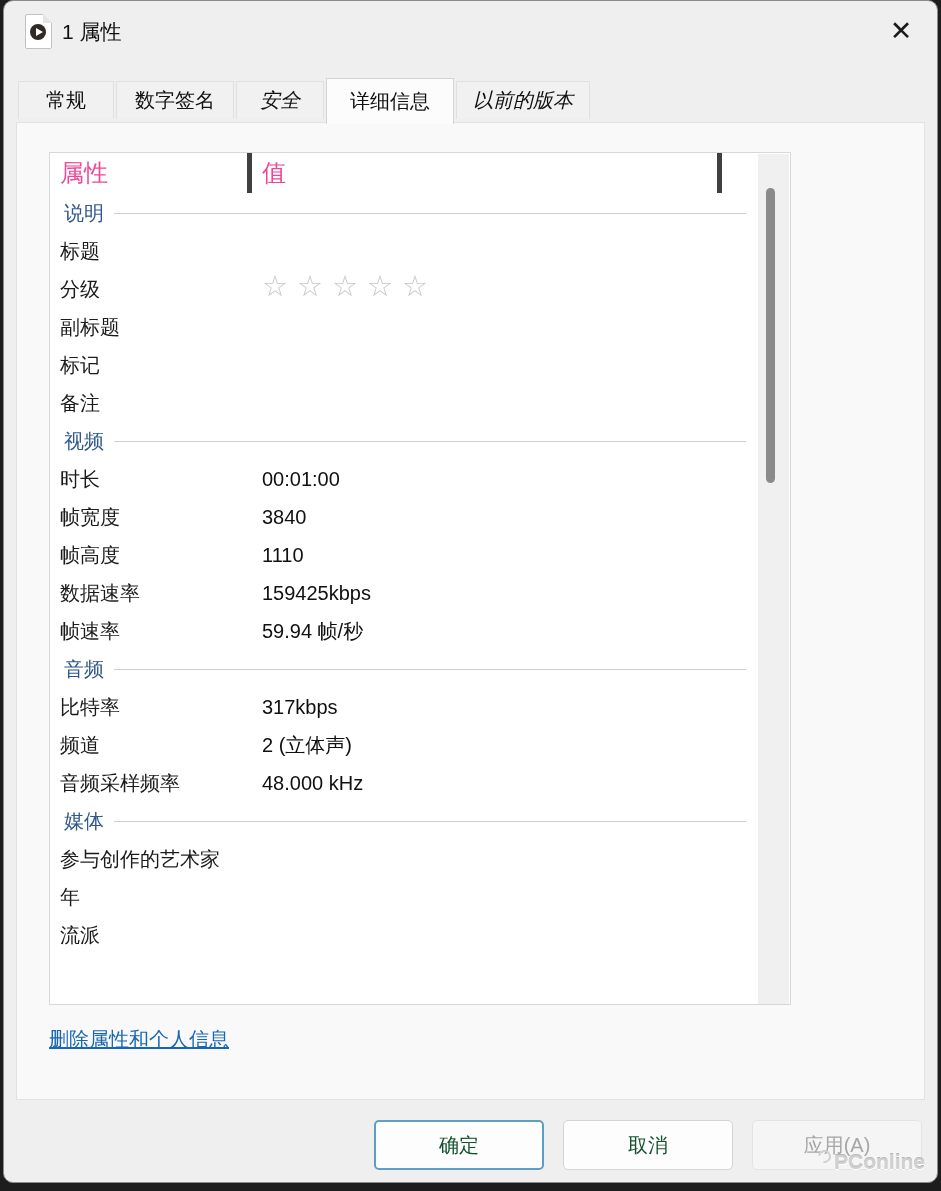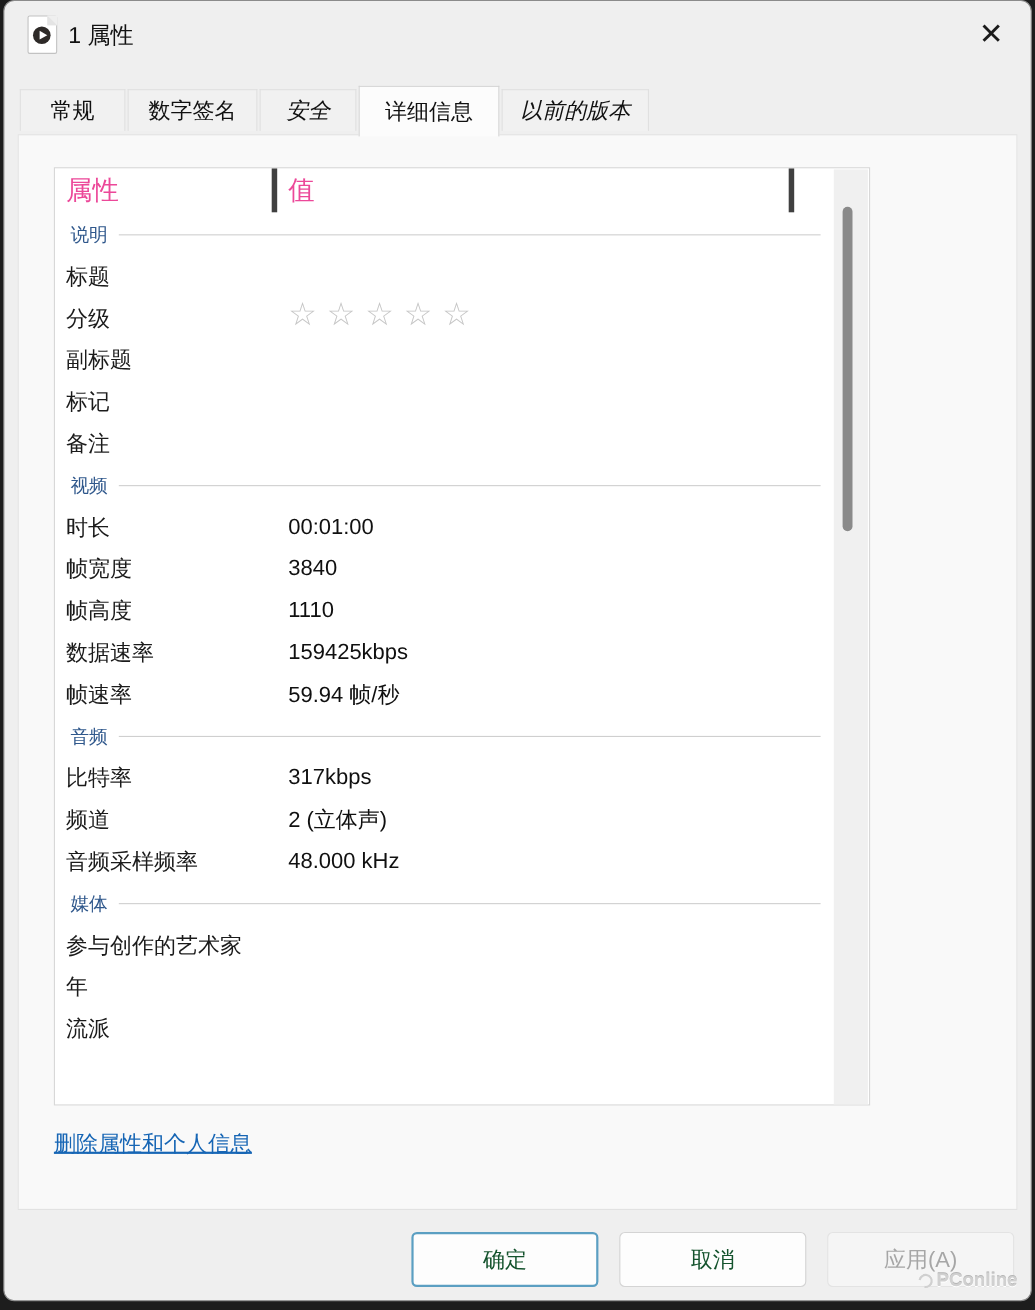--- a/index.html
+++ b/index.html
@@ -47,39 +47,39 @@
     background:#fff; border:1px solid #d8d8d8; overflow:hidden; }
   .lv-header { position:absolute; left:0; top:0; width:100%; height:40px; display:flex; }
   .hcell { font-size:24px; color:#ec4899; display:flex; align-items:center;
     padding-left:10px; border-right:5px solid #404040; height:40px; }
   .hcell.c1 { width:202px; }
   .hcell.c2 { width:470px; }
   .rows { position:absolute; left:0; top:41px; width:710px; }
   .lrow { height:38px; display:flex; align-items:center; padding-left:10px; }
   .plabel { width:202px; flex:none; font-size:20px; color:#1b1b1b; white-space:nowrap; }
   .pvalue { font-size:20px; color:#101010; white-space:nowrap; }
-  .sec .sec-label { font-size:17px; color:#30588c; flex:none; padding-left:4px; }
+  .sec .sec-label { font-size:20px; color:#30588c; flex:none; padding-left:4px; }
   .sec .sec-line { flex:1; height:0; border-top:1px solid #cfcfcf; margin-left:10px; margin-right:14px; }
   .stars { font-size:29px; color:#c6c6c6; letter-spacing:9px; line-height:1; margin-top:-5px; }
   
   .sb-track { position:absolute; right:1px; top:1px; width:31px; height:851px; background:#f0f0f0; }
   .sb-thumb { position:absolute; left:8px; top:34px; width:9px; height:295px;
     background:#8a8a8a; border-radius:5px; }
   
   .remove-link { position:absolute; left:32px; top:903px; font-size:20px;
     color:#1766b5; text-decoration:underline; cursor:pointer; }
   
   .btn { position:absolute; top:1119px; width:170px; height:50px; border-radius:5px;
     display:flex; align-items:center; justify-content:center; font-size:20px; color:#14532d; }
   .btn-ok { left:370px; background:#fdfdfd; border:2px solid #5b9fc2; }
   .btn-cancel { left:559px; background:#fdfdfd; border:1px solid #d4d4d4; }
   .btn-apply { left:748px; background:#f5f5f5; border:1px solid #e3e3e3; color:#a6a6a6; }
   
-  .watermark { position:absolute; right:12px; bottom:8px; display:flex; align-items:center;
-    gap:3px; color:#d0d0d0; font-size:17px; font-weight:700;
+  .watermark { position:absolute; right:12px; bottom:8px; display:flex; align-items:flex-start;
+    gap:3px; color:#d0d0d0; font-size:21px; font-weight:700;
     text-shadow:0 1px 0 #ffffff, 0 -1px 0 #b5b5b5; }
   .wm-icon { width:13px; height:13px; border:2px solid #d0d0d0; border-radius:50%;
     border-left-color:transparent; transform:rotate(-35deg); }
 </style>
 </head>
 <body>
 
 <div class="dialog">
 
   <div class="titlebar">

